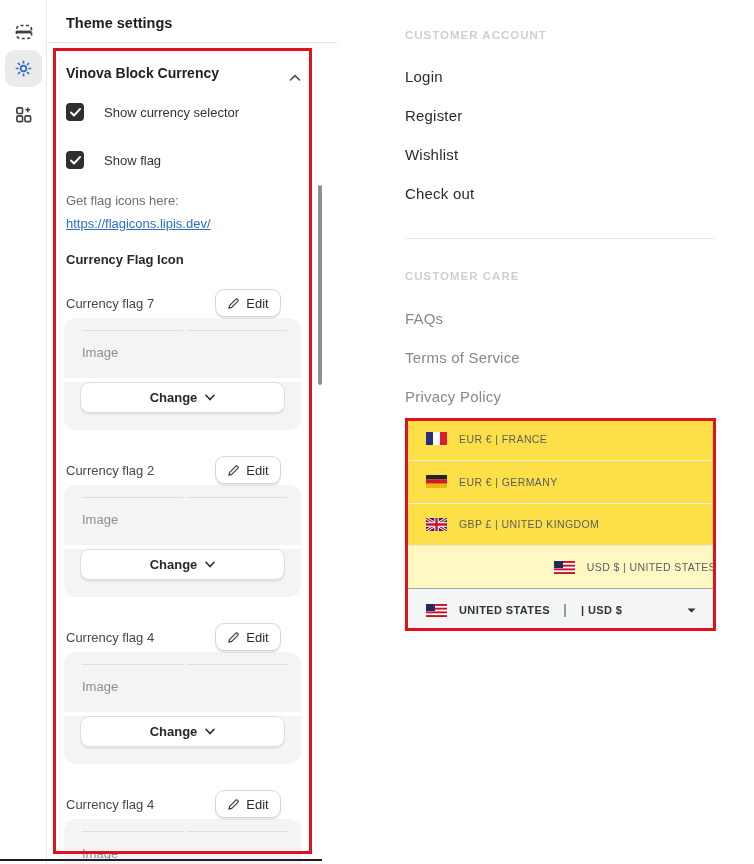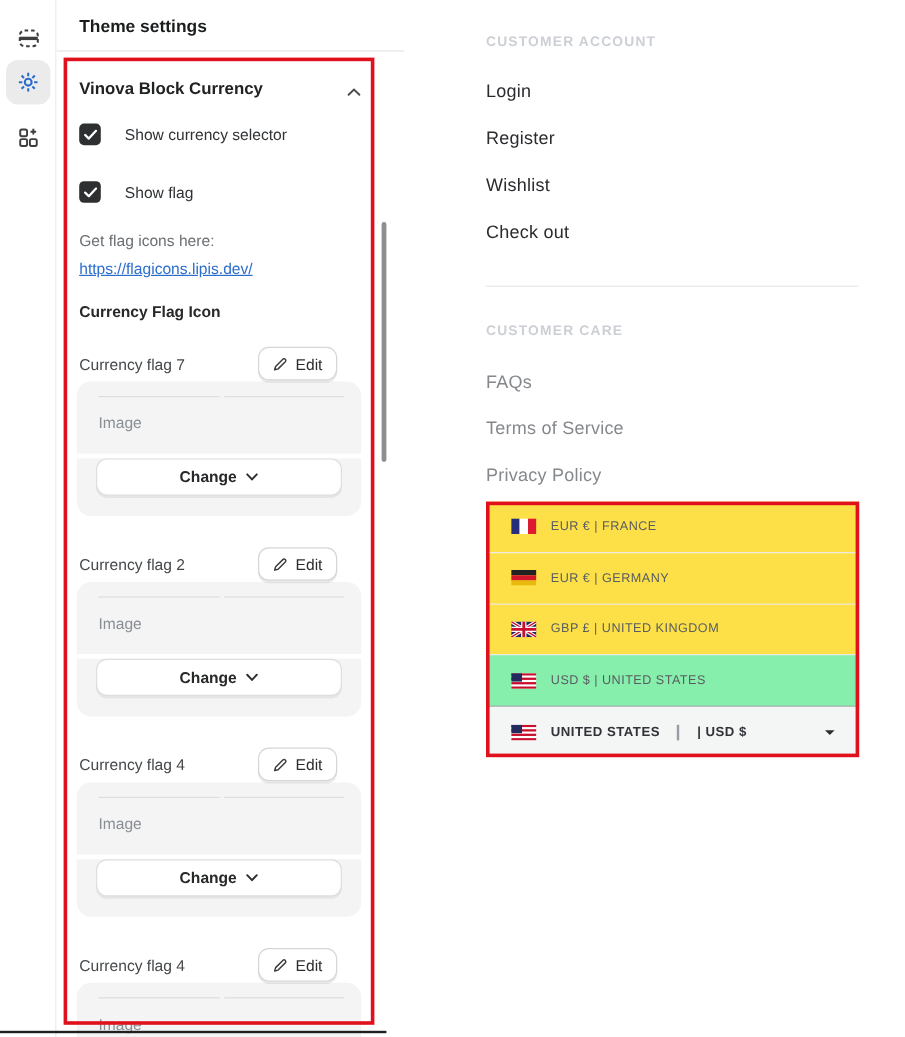--- a/index.html
+++ b/index.html
@@ -65,21 +65,21 @@
   .pv-link { font-size:15px; letter-spacing:.2px; cursor:pointer; }
   .pv-link.dark { color:#2a2b2e; font-weight:500; }
   .pv-link.gray { color:#85888c; }
   #pv-divider { position:absolute; left:0; top:238px; width:310px; height:1px; background:#e8e8e8; }
 
   #currency-dropdown { position:absolute; left:0; top:418px; width:311px; height:213px;
     display:flex; flex-direction:column; background:#fff; }
   .cur-row { flex:1; display:flex; align-items:center; gap:12px; padding-left:21px;
     font-size:10.5px; letter-spacing:.4px; color:#595d62; cursor:pointer; background:#fde047; }
   .cur-row.b { border-bottom:1px solid #eaeaea; }
-  .cur-row.hl { background:#86efac; }
+  .cur-row.hl { background:#fef9c3;justify-content:flex-end; }
   .cur-row.sel { background:#f4f5f5; font-weight:700; color:#303338; font-size:11px; }
   .cur-row.dark-border { border-bottom:1px solid #a6a6a6; }
   .flag { width:21px; height:13px; flex:0 0 auto; display:block; }
   .cursor-bar { display:inline-block; width:2px; height:13px; background:#969ca2;
     vertical-align:middle; margin:0 3px 0 2px; }
   .sel-caret { margin-left:auto; margin-right:20px; cursor:pointer; display:flex; align-items:center; }
 </style>
 </head>
 <body>
 

